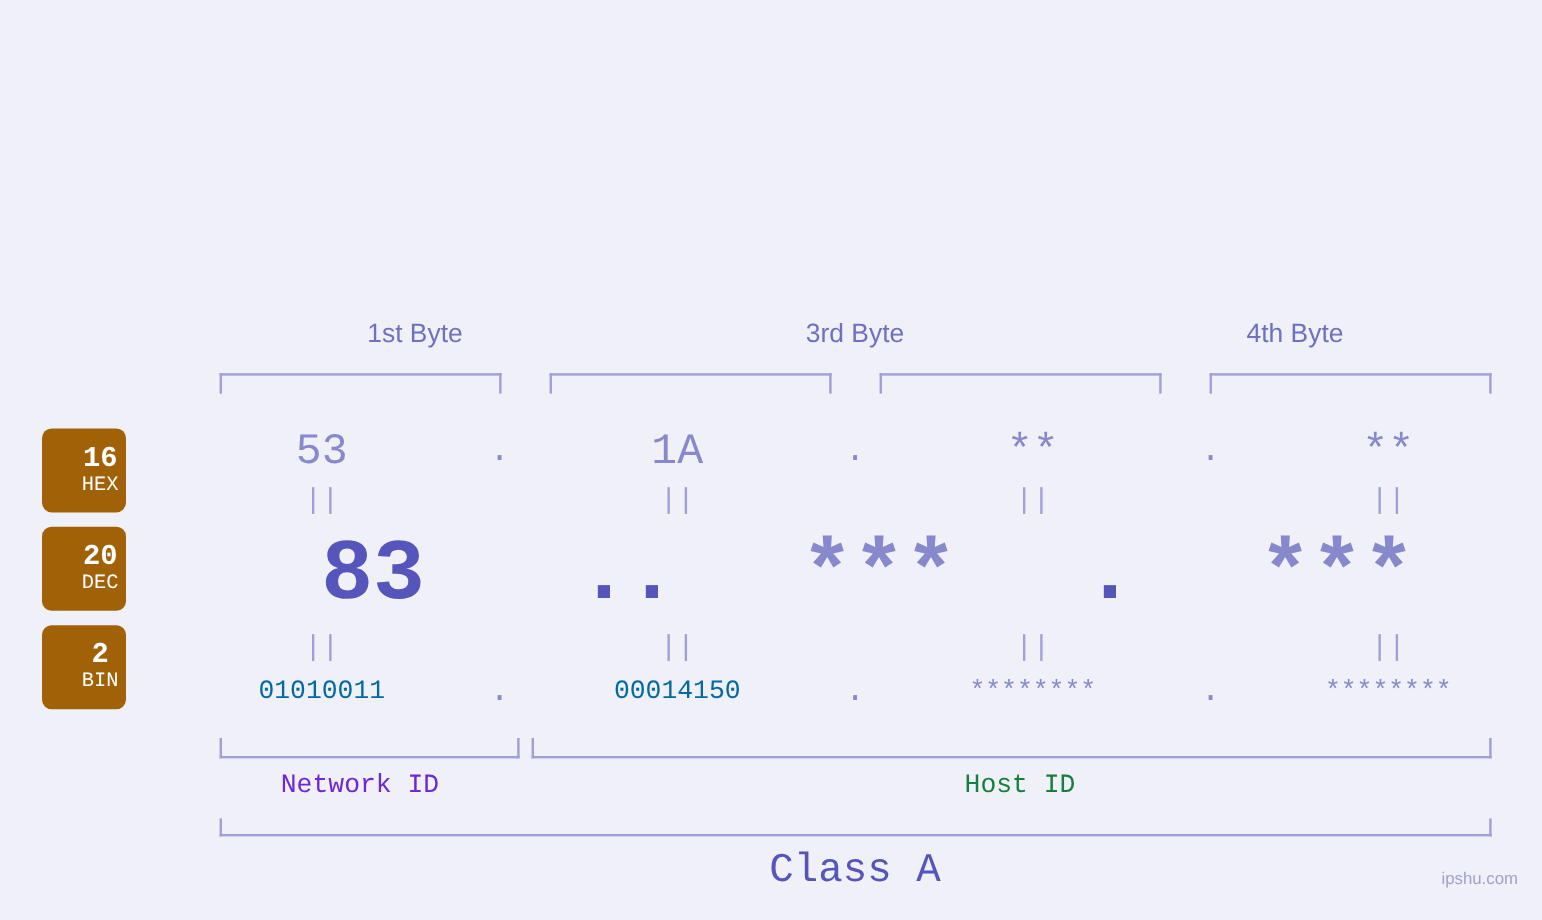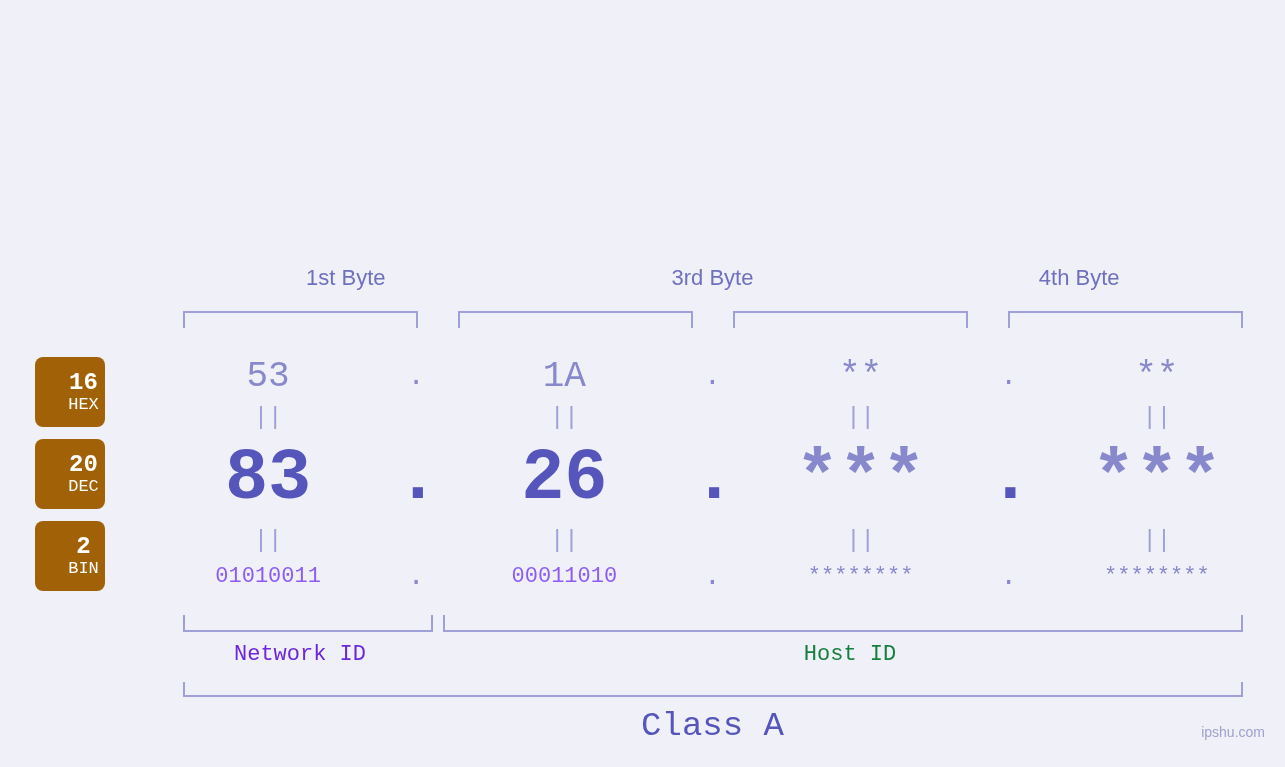--- a/index.html
+++ b/index.html
@@ -155,21 +155,21 @@
       color: #5555bb;
       font-size: 72px;
       font-weight: bold;
       width: 40px;
       text-align: center;
       flex-shrink: 0;
     }
 
     
     .bin-value {
-      color: #8b5cf6;
+      color: #0369a1;
       font-size: 22px;
       font-weight: 400;
     }
 
     
     .equals-row {
       display: flex;
       width: 100%;
       padding: 2px 0;
     }
@@ -353,23 +353,20 @@
         <div class="equals-cell">||</div>
         <div class="equals-sep"></div>
         <div class="equals-cell">||</div>
       </div>
 
       <div class="data-row">
         <div class="cell">
           <span class="dec-value">83</span>
         </div>
         <div class="dec-dot">.</div>
-        <div class="cell">
-          <span class="dec-value">26</span>
-        </div>
         <div class="dec-dot">.</div>
         <div class="cell">
           <span class="dec-value masked">***</span>
         </div>
         <div class="dec-dot">.</div>
         <div class="cell">
           <span class="dec-value masked">***</span>
         </div>
       </div>
 
@@ -382,21 +379,21 @@
         <div class="equals-sep"></div>
         <div class="equals-cell">||</div>
       </div>
 
       <div class="data-row">
         <div class="cell">
           <span class="bin-value">01010011</span>
         </div>
         <div class="separator">.</div>
         <div class="cell">
-          <span class="bin-value">00011010</span>
+          <span class="bin-value">00014150</span>
         </div>
         <div class="separator">.</div>
         <div class="cell">
           <span class="bin-value masked">********</span>
         </div>
         <div class="separator">.</div>
         <div class="cell">
           <span class="bin-value masked">********</span>
         </div>
       </div>

